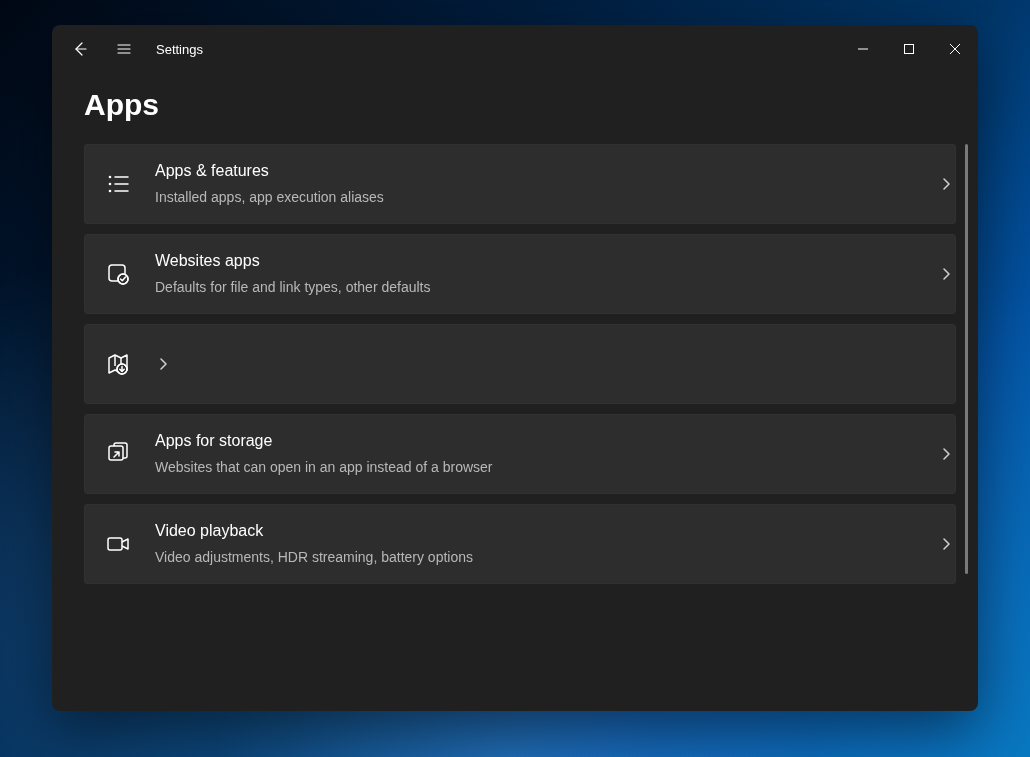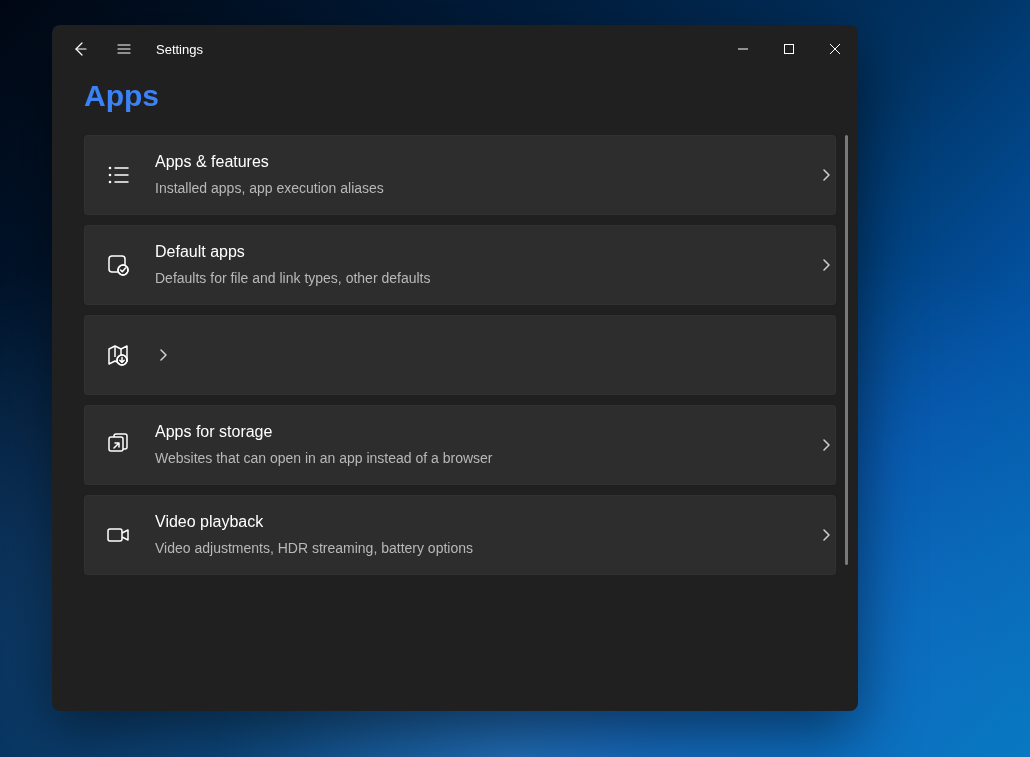--- a/index.html
+++ b/index.html
@@ -19,21 +19,21 @@
         radial-gradient(ellipse 600px 400px at 50% 100%, rgba(135,206,250,0.2) 0%, transparent 50%),
         linear-gradient(135deg, #000814 0%, #001d3d 30%, #003566 55%, #0353a4 75%, #0077b6 100%);
       overflow: hidden;
       position: relative;
     }
 
     .window {
       position: absolute;
       left: 52px;
       top: 25px;
-      width: 806px;
+      width: 926px;
       height: 686px;
       background: #202020;
       border-radius: 8px;
       overflow: hidden;
       box-shadow: 0 20px 60px rgba(0,0,0,0.5);
     }
 
     .titlebar {
       height: 48px;
       display: flex;
@@ -91,23 +91,23 @@
       padding-left: 32px;
       padding-right: 6px;
       height: calc(100% - 48px);
       display: flex;
       flex-direction: column;
     }
 
     .page-title {
       font-size: 30px;
       font-weight: 600;
-      color: #3b82f6;
+      color: #ffffff;
       margin-bottom: 22px;
-      margin-top: 6px;
+      margin-top: 15px;
     }
 
     .cards-wrap {
       flex: 1;
       display: flex;
       position: relative;
       overflow: hidden;
     }
 
     .cards {
@@ -250,21 +250,21 @@
         <div class="card">
           <div class="card-icon">
             <svg width="24" height="24" viewBox="0 0 24 24" fill="none" stroke="currentColor" stroke-width="1.5">
               <rect x="3" y="3" width="16" height="16" rx="3"></rect>
               <circle cx="17" cy="17" r="5" fill="#2d2d2d"></circle>
               <circle cx="17" cy="17" r="5"></circle>
               <path d="M14.5 17 L16.3 18.8 L19.5 15" stroke-linecap="round" stroke-linejoin="round"></path>
             </svg>
           </div>
           <div class="card-text">
-            <div class="card-title">Default apps</div>
+            <div class="card-title">Websites apps</div>
             <div class="card-desc">Defaults for file and link types, other defaults</div>
           </div>
           <div class="card-chev">
             <svg width="12" height="12" viewBox="0 0 12 12" fill="none" stroke="currentColor" stroke-width="1.5">
                 <path d="M4 1 L9 6 L4 11" stroke-linecap="round" stroke-linejoin="round"></path>
               </svg>
           </div>
         </div>
 
         <div class="card">

